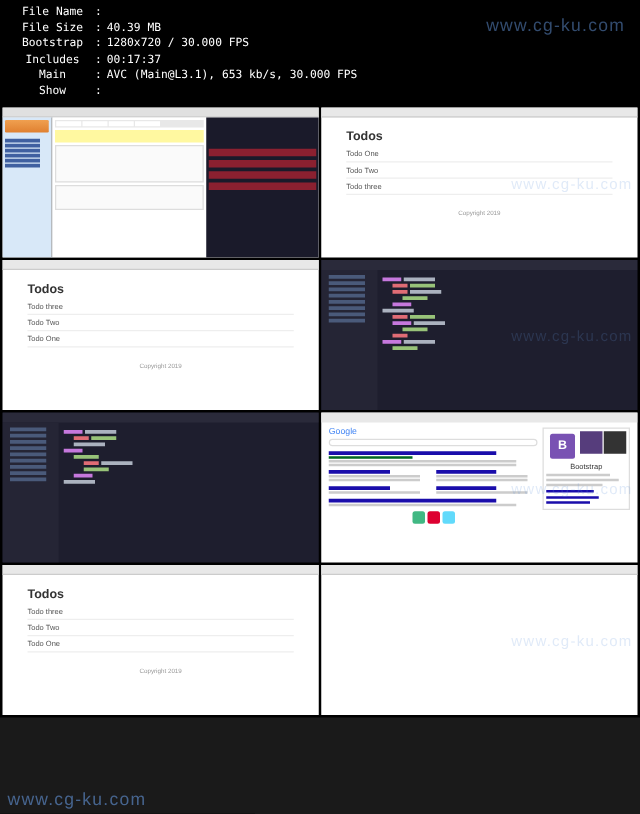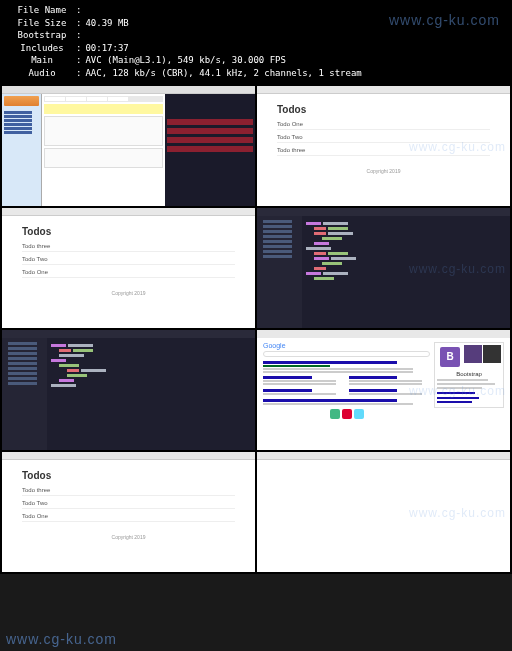--- a/index.html
+++ b/index.html
@@ -89,35 +89,35 @@
     <span class="meta-sep">:</span>
   </div>
   <div class="meta-row">
     <span class="meta-label">File Size</span>
     <span class="meta-sep">:</span>
     <span>40.39 MB</span>
   </div>
   <div class="meta-row">
     <span class="meta-label">Bootstrap</span>
     <span class="meta-sep">:</span>
+    <span>1280x720 / 30.000 FPS</span>
   </div>
   <div class="meta-row">
     <span class="meta-label">Includes</span>
     <span class="meta-sep">:</span>
     <span>00:17:37</span>
   </div>
   <div class="meta-row">
     <span class="meta-label">Main</span>
     <span class="meta-sep">:</span>
-    <span>AVC (Main@L3.1), 549 kb/s, 30.000 FPS</span>
-  </div>
-  <div class="meta-row">
-    <span class="meta-label">Audio</span>
-    <span class="meta-sep">:</span>
-    <span>AAC, 128 kb/s (CBR), 44.1 kHz, 2 channels, 1 stream</span>
+    <span>AVC (Main@L3.1), 653 kb/s, 30.000 FPS</span>
+  </div>
+  <div class="meta-row">
+    <span class="meta-label">Show</span>
+    <span class="meta-sep">:</span>
   </div>
 </div>
 
 <div class="watermark-top">www.cg-ku.com</div>
 
 <div class="grid">
 
   <div class="tile t1">
     <div class="browser-bar"></div>
     <div class="pma-layout">

